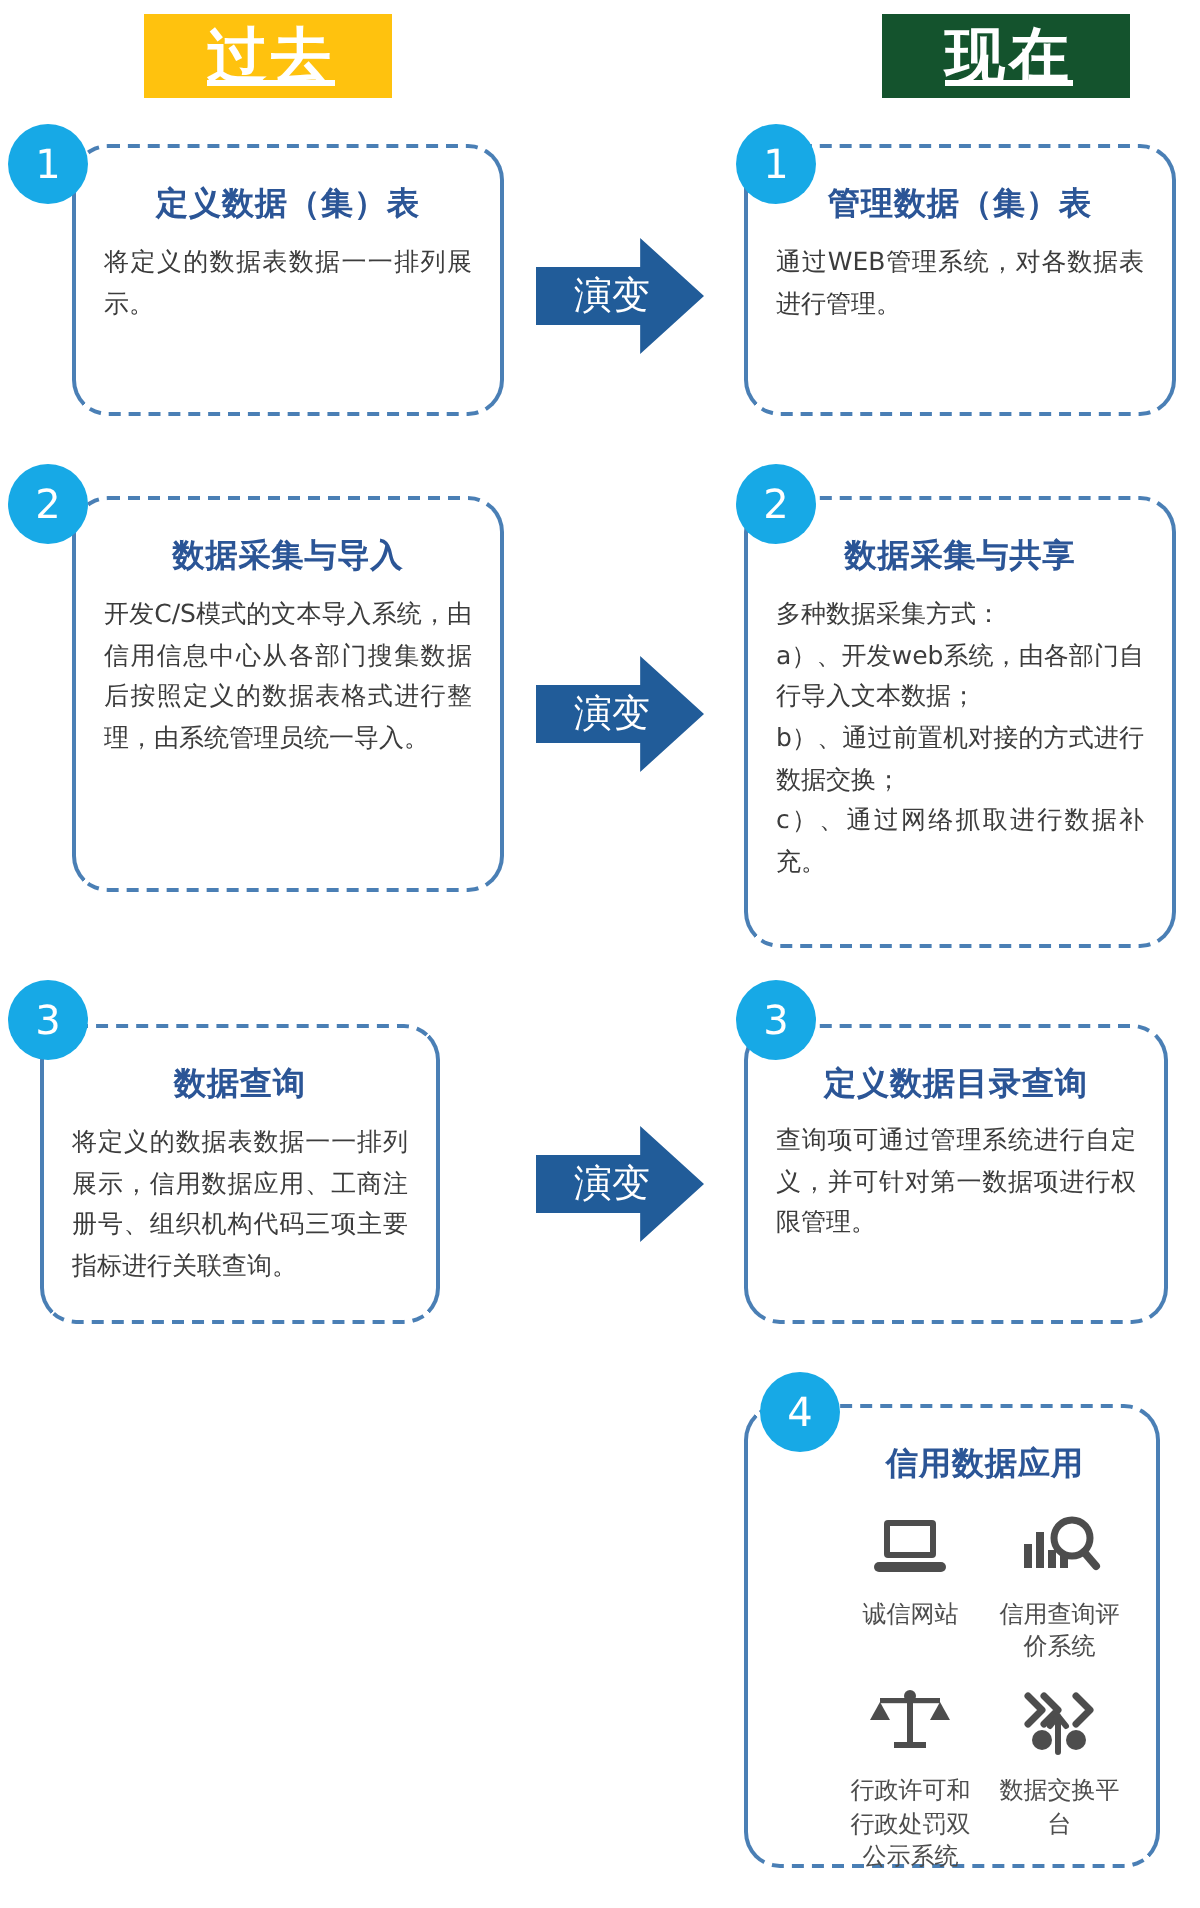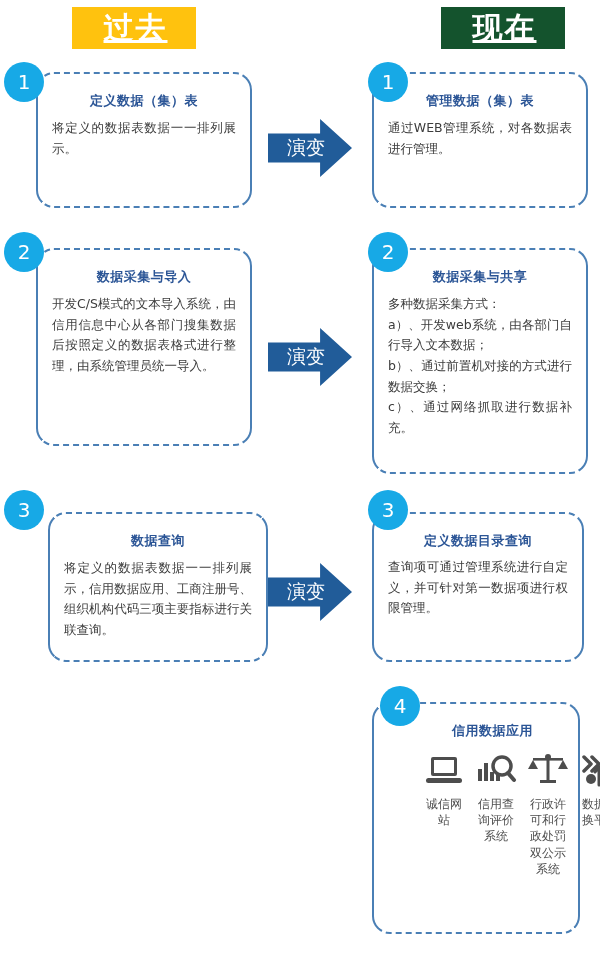--- a/index.html
+++ b/index.html
@@ -58,21 +58,21 @@
     box-sizing: border-box;
     border-top: 2px dashed #4A7FB5;
     border-bottom: 2px dashed #4A7FB5;
     border-left: 2px solid #4A7FB5;
     border-right: 2px solid #4A7FB5;
     border-radius: 18px;
     padding: 16px 14px 12px 14px;
   }
   .card .card-title {
     color: #2B5596;
-    font-size: 13px;
+    font-size: 16px;
     font-weight: bold;
     text-align: center;
     letter-spacing: 0.5px;
     margin: 2px 0 8px 0;
   }
   .card .card-body {
     color: #3C3C3C;
     font-size: 12.5px;
     line-height: 1.65;
     text-align: justify;
@@ -110,21 +110,21 @@
     color: #ffffff;
     font-size: 19px;
     padding-left: 12px;
     width: 52px;
     text-align: center;
   }
 
   
   .app-grid {
     display: grid;
-    grid-template-columns: 1fr 1fr 1fr 1fr;
+    grid-template-columns: 1fr 1fr;
     gap: 10px 6px;
     margin-top: 10px;
   }
   .app-item {
     display: flex;
     flex-direction: column;
     align-items: center;
   }
   .app-item .app-icon {
     width: 46px;
@@ -165,21 +165,21 @@
 </div>
 
 <div class="card" style="left:36px; top:248px; width:216px; height:198px;">
   <div class="card-title">数据采集与导入</div>
   <div class="card-body">开发C/S模式的文本导入系统，由信用信息中心从各部门搜集数据后按照定义的数据表格式进行整理，由系统管理员统一导入。</div>
 </div>
 <div class="badge" style="left:4px; top:232px;">
   <span>2</span>
 </div>
 
-<div class="card" style="left:48px; top:512px; width:220px; height:150px;">
+<div class="card" style="left:20px; top:512px; width:200px; height:150px;">
   <div class="card-title">数据查询</div>
   <div class="card-body">将定义的数据表数据一一排列展示，信用数据应用、工商注册号、组织机构代码三项主要指标进行关联查询。</div>
 </div>
 <div class="badge" style="left:4px; top:490px;">
   <span>3</span>
 </div>
 
 <div class="arrow" style="left:268px; top:119px;">
   <span class="arrow-label">演变</span>
 </div>

